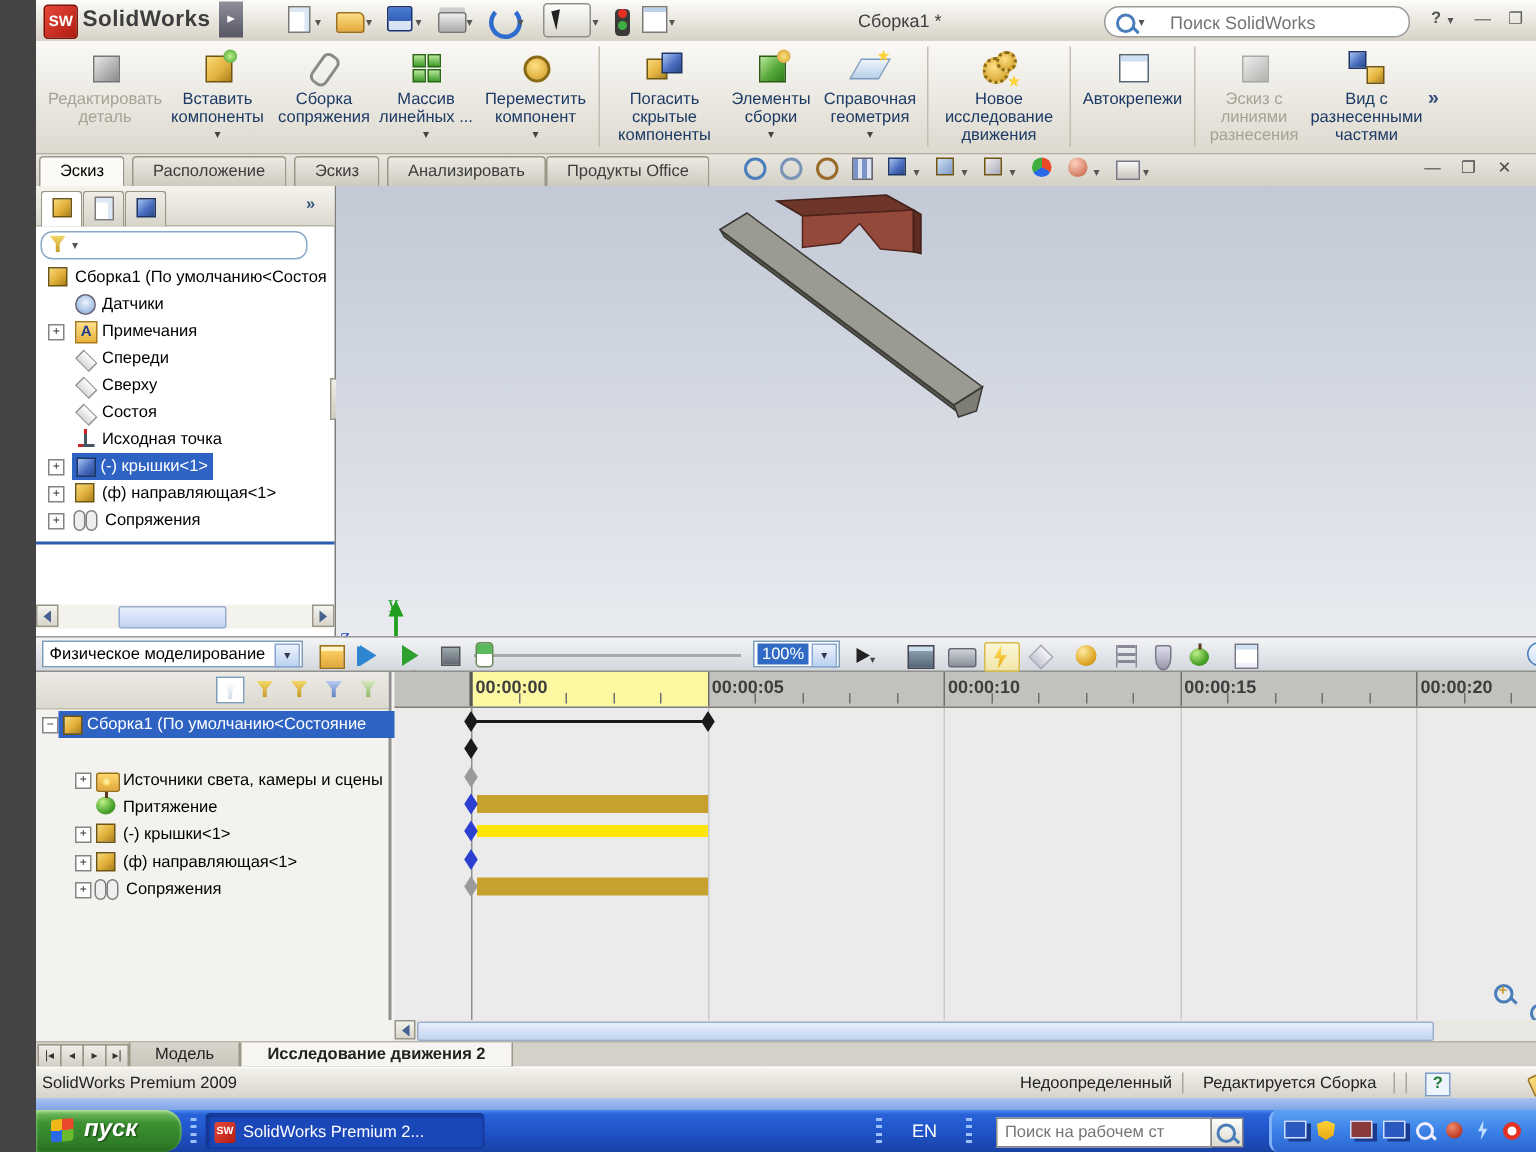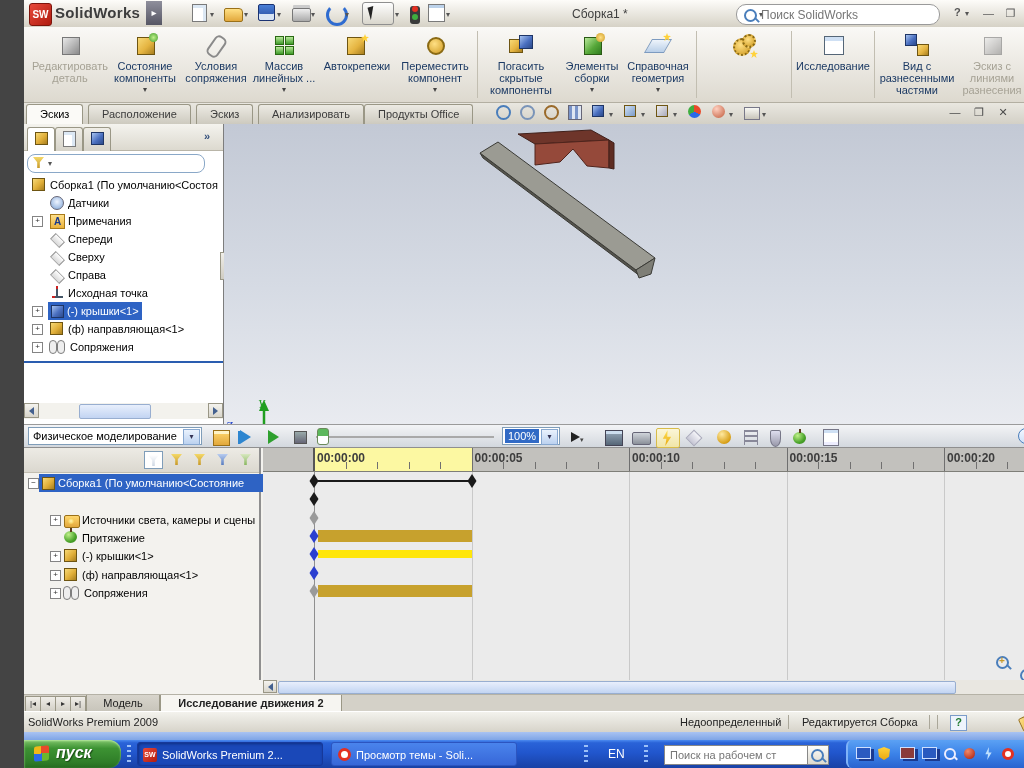--- a/index.html
+++ b/index.html
@@ -20,21 +20,21 @@
   .floppy{width:15px;height:15px;background:linear-gradient(#4a7fd6,#24489c);border:1px solid #1a3272;border-radius:2px;box-shadow:inset 0 -6px 0 #d8e4f4;}
   .printer{width:17px;height:12px;background:linear-gradient(#eee,#aaa);border:1px solid #777;border-radius:2px;margin-top:4px;box-shadow:0 -4px 0 -1px #ccc;}
   .undo{width:16px;height:16px;border:3px solid #2f6cd0;border-top-color:transparent;border-radius:50%;}
   .cursorbox{width:30px;height:21px;border:1px solid #8f8f8f;border-radius:3px;background:linear-gradient(#fefefe,#d9d6cc);}
   .cursor{width:0;height:0;border-left:6px solid #222;border-right:5px solid transparent;border-bottom:13px solid transparent;transform:rotate(-15deg);margin:3px 0 0 6px;}
   .traffic{width:10px;height:18px;background:#3a3a3a;border-radius:3px;}
   .traffic i{display:block;width:6px;height:6px;border-radius:50%;margin:2px auto 1px;}
   .listico{width:15px;height:16px;background:#fff;border:1px solid #7a7a7a;box-shadow:inset 0 3px 0 #bcd2ea;}
   #doctitle{left:548px;top:7px;font-size:12px;color:#3f3f3f;}
   #tsearch{left:712px;top:4px;width:202px;height:19px;background:#fff;border:1px solid #9a9a9a;border-radius:10px;}
-  #tsearch input{position:absolute;left:22px;top:1px;width:160px;height:15px;border:0;outline:0;font:12px "Liberation Sans",sans-serif;color:#1d4ed8;background:transparent;}
+  #tsearch input{position:absolute;left:41px;top:1px;width:160px;height:15px;border:0;outline:0;font:12px "Liberation Sans",sans-serif;color:#1d4ed8;background:transparent;}
   .mag{width:9px;height:9px;border:2px solid #4a7ebb;border-radius:50%;position:relative;}
   .mag::after{content:"";position:absolute;left:8px;top:8px;width:6px;height:2px;background:#4a7ebb;transform:rotate(45deg);}
   .winbtn{top:7px;width:17px;height:14px;color:#5c5c5c;font-size:11px;text-align:center;line-height:13px;}
 
   
   #ribbon{left:0;top:27px;width:1024px;height:76px;background:linear-gradient(#faf9f6,#ddd9cf);border-bottom:1px solid #b3afa2;display:flex;padding-left:8px;box-sizing:border-box;}
   .rbtn{display:flex;flex-direction:column;align-items:center;padding-top:5px;box-sizing:border-box;}
   .rlabel{font-size:11px;line-height:12px;text-align:center;color:#1c3a64;margin-top:2px;}
   .rbtn .dd{color:#444;font-size:8px;margin-top:1px;}
   .rbtn.dis .rlabel{color:#a6a295;}
@@ -233,48 +233,41 @@
       <div class="rico">
           <div class="cu3 gray"></div>
         </div>
       <div class="rlabel">Редактировать деталь</div>
     </div>
     <div class="rbtn" style="width:74px">
       <div class="rico">
           <div class="cu3"></div>
           <div class="badge" style="background:radial-gradient(#bff08a,#3f9b2a)"></div>
         </div>
-      <div class="rlabel">Состояние компоненты</div>
+      <div class="rlabel">Вставить компоненты</div>
       <div class="dd">▾</div>
     </div>
     <div class="rbtn" style="width:68px">
       <div class="rico">
           <div class="clipbig"></div>
         </div>
-      <div class="rlabel">Условия сопряжения</div>
+      <div class="rlabel">Сборка сопряжения</div>
     </div>
     <div class="rbtn" style="width:68px">
       <div class="rico grid4">
           <i style="left:5px;top:4px"></i>
           <i style="left:15px;top:4px"></i>
           <i style="left:5px;top:14px"></i>
           <i style="left:15px;top:14px"></i>
         </div>
       <div class="rlabel">Массив линейных ...</div>
       <div class="dd">▾</div>
     </div>
     <div class="rbtn" style="width:78px">
       <div class="rico">
-          <div class="cu3" style="left:4px"></div>
-          <div class="starb" style="right:2px;top:2px"></div>
-        </div>
-      <div class="rlabel">Автокрепежи</div>
-    </div>
-    <div class="rbtn" style="width:78px">
-      <div class="rico">
           <div class="gear" style="left:6px;top:5px;border-style:solid;border-color:#8a6a14"></div>
         </div>
       <div class="rlabel">Переместить компонент</div>
       <div class="dd">▾</div>
     </div>
     <div class="rsep"></div>
     <div class="rbtn" style="width:80px">
       <div class="rico">
           <div class="cu3" style="left:2px;top:7px;width:12px;height:12px"></div>
           <div class="cu3 blue" style="left:12px;top:3px;width:12px;height:12px"></div>
@@ -297,41 +290,42 @@
       <div class="rlabel">Справочная геометрия</div>
       <div class="dd">▾</div>
     </div>
     <div class="rsep"></div>
     <div class="rbtn" style="width:88px">
       <div class="rico">
           <div class="gear" style="left:3px;top:6px"></div>
           <div class="gear" style="left:12px;top:2px;width:10px;height:10px"></div>
           <div class="starb" style="right:0;bottom:0"></div>
         </div>
+      <div class="rlabel">Новое исследование движения</div>
     </div>
     <div class="rsep"></div>
     <div class="rbtn" style="width:76px">
       <div class="rico">
           <div class="tblico"></div>
         </div>
-      <div class="rlabel">Исследование</div>
+      <div class="rlabel">Автокрепежи</div>
     </div>
     <div class="rsep"></div>
+    <div class="rbtn dis" style="width:72px">
+      <div class="rico">
+          <div class="cu3 gray" style="opacity:.6"></div>
+        </div>
+      <div class="rlabel">Эскиз с линиями разнесения</div>
+    </div>
     <div class="rbtn" style="width:78px">
       <div class="rico">
           <div class="cu3 blue" style="left:2px;top:2px;width:10px;height:10px"></div>
           <div class="cu3" style="left:14px;top:12px;width:10px;height:10px"></div>
         </div>
       <div class="rlabel">Вид с разнесенными частями</div>
-    </div>
-    <div class="rbtn dis" style="width:72px">
-      <div class="rico">
-          <div class="cu3 gray" style="opacity:.6"></div>
-        </div>
-      <div class="rlabel">Эскиз с линиями разнесения</div>
     </div>
     <div class="rovf">»</div>
   </div>
 
   <div id="tabrow" class="ab">
     <div class="tab act ab" style="left:2px">Эскиз</div>
     <div class="tab ab" style="left:64px">Расположение</div>
     <div class="tab ab" style="left:172px">Эскиз</div>
     <div class="tab ab" style="left:234px">Анализировать</div>
     <div class="tab ab" style="left:340px">Продукты Office</div>
@@ -421,21 +415,21 @@
     <div class="frow" style="top:106px">
       <span class="tic" style="left:27px">
           <span class="plane" style="display:block"></span>
         </span>
       <span class="flab" style="left:44px">Спереди</span>
     </div>
     <div class="frow" style="top:142px">
       <span class="tic" style="left:27px">
           <span class="plane" style="display:block"></span>
         </span>
-      <span class="flab" style="left:44px">Справа</span>
+      <span class="flab" style="left:44px">Состоя</span>
     </div>
     <div class="frow" style="top:160px">
       <span class="tic" style="left:26px">
           <span class="orig" style="display:block"></span>
         </span>
       <span class="flab" style="left:44px">Исходная точка</span>
     </div>
     <div class="frow" style="top:178px">
       <span class="exp" style="left:8px">+</span>
       <span class="selchip" style="position:absolute;left:24px;top:0;height:18px;display:inline-flex;align-items:center;gap:3px">
@@ -702,24 +696,20 @@
   <div id="taskbar" class="ab">
     <div id="startbtn" class="ab">
       <div class="flag"></div>
       <span>пуск</span>
     </div>
     <div class="tdots ab" style="left:103px"></div>
     <div class="taskbtn act ab nosel" style="left:113px;width:186px;padding-left:24px;box-sizing:border-box">
       <span class="swmini">SW</span>
       <span>SolidWorks Premium 2...</span>
     </div>
-    <div class="taskbtn idle ab nosel" style="left:307px;width:186px;padding-left:24px;box-sizing:border-box">
-      <span class="omini"></span>
-      <span>Просмотр темы - Soli...</span>
-    </div>
     <div class="tdots ab" style="left:560px"></div>
     <div class="ab" style="left:584px;top:7px;color:#fff;font-size:12px">EN</div>
     <div class="tdots ab" style="left:620px"></div>
     <div id="tbsearch" class="ab">
       <input placeholder="Поиск на рабочем ст" style="">
     </div>
     <div id="tbmag" class="ab">
         <div class="mag" style="margin:3px 0 0 3px"></div>
       </div>
     <div id="tray" class="ab">

